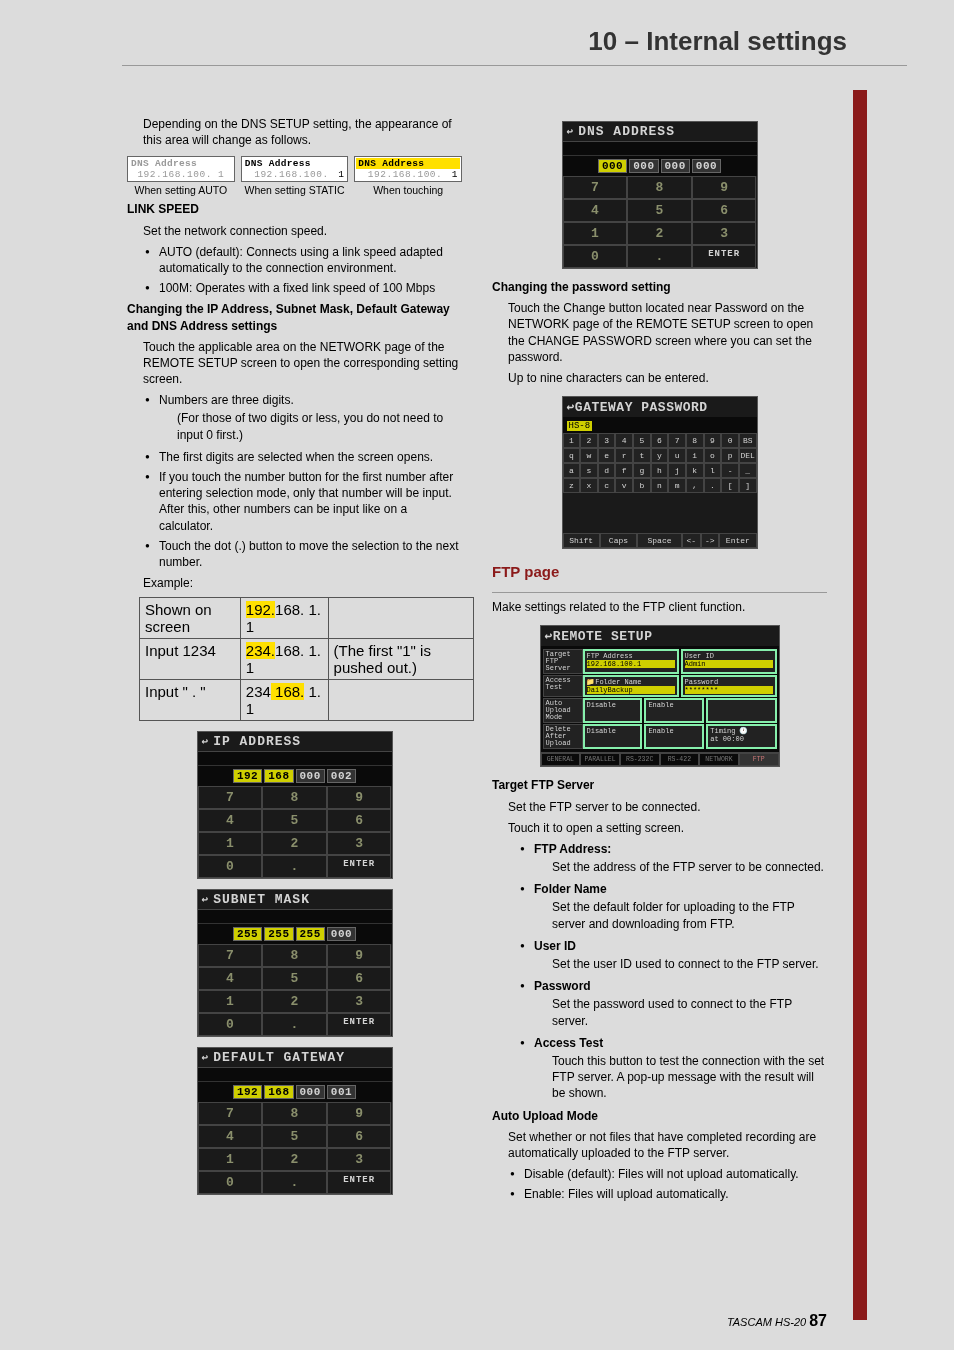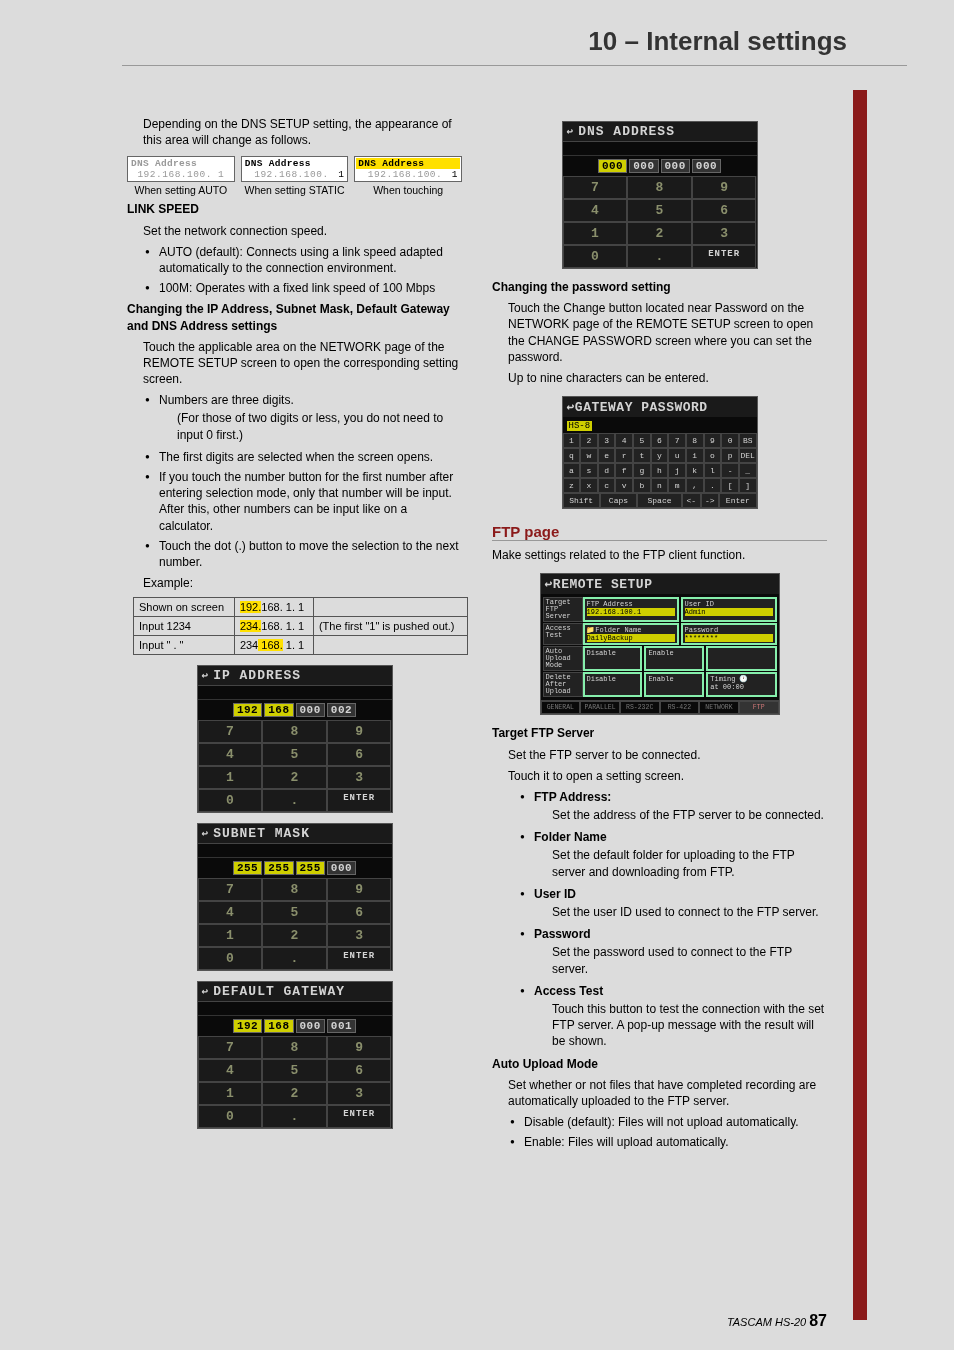--- a/index.html
+++ b/index.html
@@ -61,21 +61,21 @@
   .thumb-box { border: 1px solid #666; background: #fff; padding: 1px; font-family: "Courier New", monospace; font-size: 9.5px; }
   .thumb-header { background: #fff; color: #999; padding: 0 2px; font-weight: bold; letter-spacing: 0.3px; }
   .thumb-header.active { color: #000; }
   .thumb-header.yellow { background: #ffe000; color: #000; }
   .thumb-value { background: #fff; color: #999; padding: 0 2px; letter-spacing: 0.5px; }
   .thumb-value.left { text-align: center; }
   .thumb-value .r1 { float: right; color: #000; }
   .thumb-caption { font-size: 10.5px; text-align: center; margin-top: 2px; }
 
   
-  table.example { border-collapse: collapse; width: 100%; margin: 6px 6px; font-size: 11px; }
+  table.example { border-collapse: collapse; width: 100%; margin: 6px 12px; font-size: 15px; }
   table.example td { border: 1px solid #555; padding: 3px 5px; vertical-align: top; }
   table.example .hl { background: #ffe000; }
 
   
   .lcd {
     width: 196px;
     margin: 10px auto;
     background: #1a1a1a;
     border: 1px solid #555;
     color: #d4d4d4;
@@ -134,33 +134,33 @@
     font-size: 13px; font-weight: bold; padding: 2px 4px; letter-spacing: 0.5px;
     display: flex; align-items: center;
   }
   .lcd2-field {
     background: #cfcf00; color: #000; font-size: 9px; padding: 0 2px; margin: 1px 2px;
     display: inline-block;
   }
   .kb { display: grid; grid-template-columns: repeat(11, 1fr); font-size: 8px; }
   .kb > div { border: 1px solid #444; text-align: center; padding: 2px 0; background: #222; }
   .kb-bot { display: grid; grid-template-columns: 1fr 1fr 1.2fr 0.5fr 0.5fr 1fr; font-size: 8px; }
-  .kb-bot > div { border: 1px solid #444; text-align: center; padding: 2px 0; background: #222; }
+  .kb-bot > div { border: 1px solid #444; text-align: center; padding: 2px 0; background: #222; margin-top: 40px; }
 
   .remote-body { font-size: 8px; padding: 2px; background: #0a0a0a; }
   .remote-row { display: flex; margin: 1px 0; }
   .remote-lbl { width: 40px; background: #222; border: 1px solid #444; padding: 1px 2px; font-size: 7px; line-height: 1; }
   .remote-val { flex: 1; display: flex; gap: 2px; }
   .remote-val > div { flex: 1; background: #222; border: 2px solid #86efac; padding: 1px 2px; font-size: 7px; }
   .remote-val .yellow2 { background: #cfcf00; color: #000; }
   .remote-tabs { display: flex; font-size: 6.5px; background: #0a0a0a; border-top: 1px solid #444; }
   .remote-tabs > div { flex: 1; text-align: center; padding: 2px 0; border: 1px solid #444; color: #777; }
   .remote-tabs > div.active-tab { background: #333; color: #c77; }
 
-  .ftp-heading { color: #8b1a1a; font-weight: bold; font-size: 15px; border-bottom: 1px solid #999; padding-bottom: 0; margin: 14px 0 6px 0; }
+  .ftp-heading { color: #8b1a1a; font-weight: bold; font-size: 15px; border-bottom: 1px solid #999; padding-bottom: 12px; margin: 14px 0 6px 0; }
 
   .footer { position: absolute; bottom: 20px; right: 80px; font-style: italic; font-size: 11px; }
   .footer .pn { font-style: normal; font-weight: bold; font-size: 16px; }
 
   .li-sub { margin: 2px 0 6px 18px; line-height: 1.35; }
 </style>
 </head>
 <body>
 
 <div class="page">

